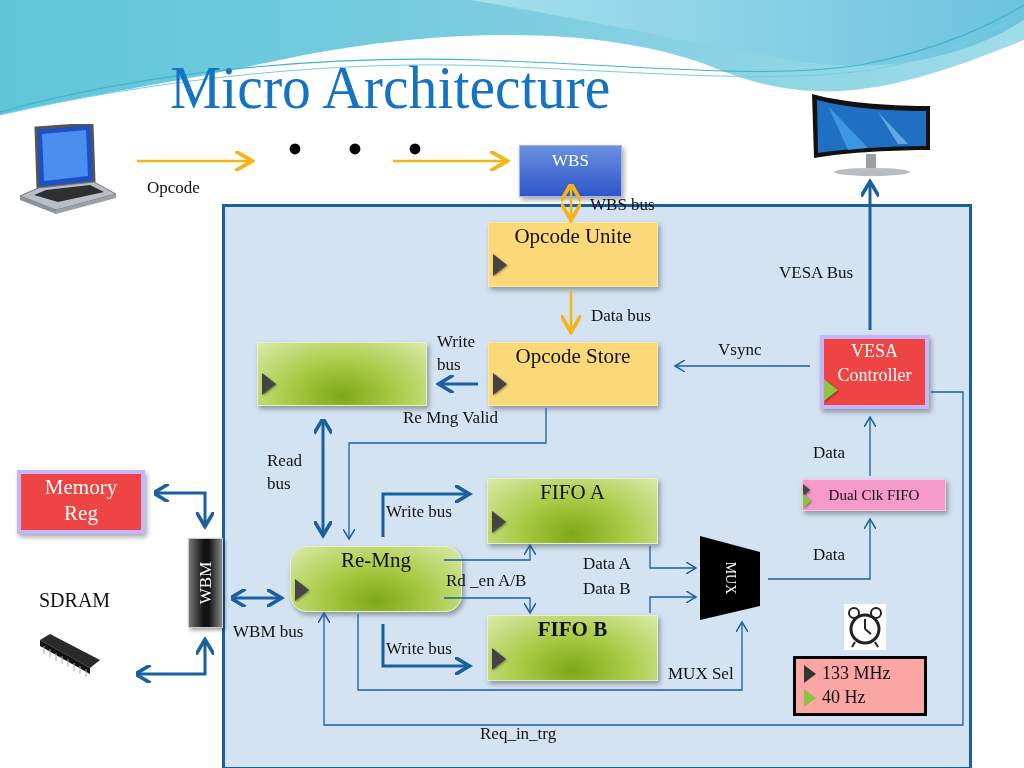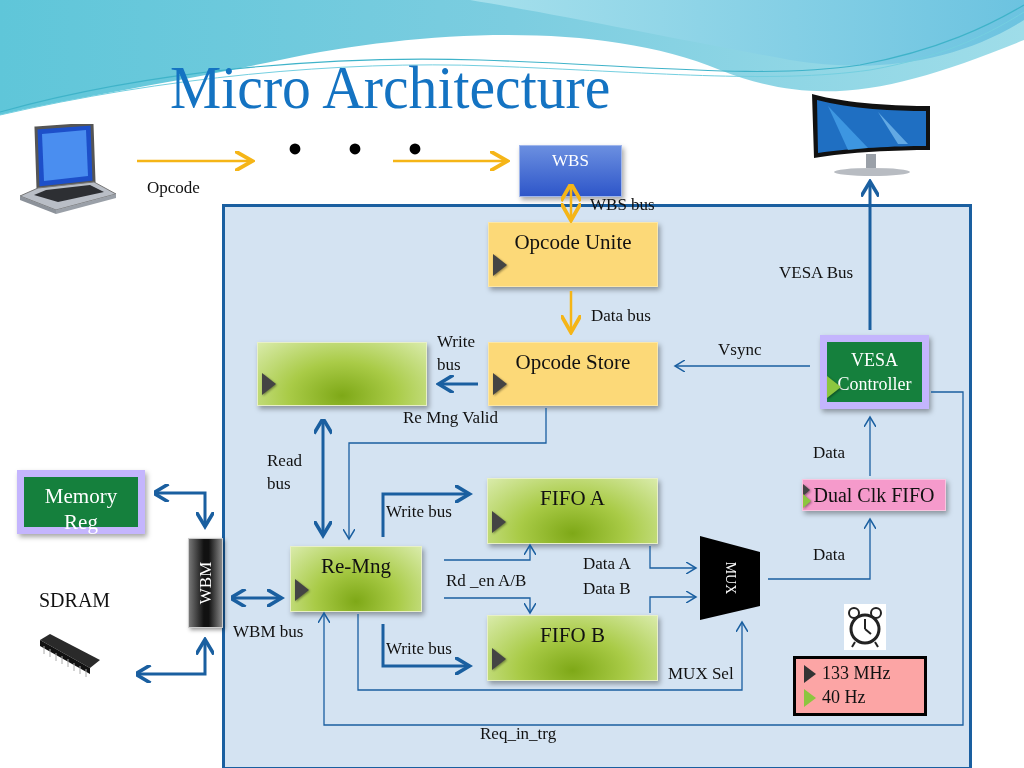--- a/index.html
+++ b/index.html
@@ -1,24 +1,24 @@
 <!DOCTYPE html>
 <html><head>
 <meta charset="utf-8">
 <style>
   html,body{margin:0;padding:0;}
   body{width:1024px;height:768px;position:relative;overflow:hidden;background:#ffffff;font-family:"Liberation Serif","DejaVu Serif",serif;}
   #bg{position:absolute;left:0;top:0;width:1024px;height:768px;}
   .title{position:absolute;left:170px;top:52px;font-size:62px;color:#1473c2;letter-spacing:0px;transform:scaleX(0.93);transform-origin:left top;white-space:nowrap;}
   .panel{position:absolute;left:222px;top:204px;width:750px;height:566px;background:#d4e3f2;border:3px solid #1a5fa0;box-sizing:border-box;}
-  .box{position:absolute;box-sizing:border-box;text-align:center;color:#111;font-size:21px;line-height:26px;padding-top:6px;box-shadow:2px 3px 5px rgba(0,0,0,0.35);border:1px solid #e8f0c8;}
+  .box{position:absolute;box-sizing:border-box;text-align:center;color:#111;font-size:21px;line-height:26px;box-shadow:2px 3px 5px rgba(0,0,0,0.35);border:1px solid #e8f0c8;}
   .green{background:radial-gradient(ellipse at 50% 85%,#7ea817 0%,#a9cb47 45%,#d9ebaa 100%);}
   .yellow{background:#fcd978;border:1px solid #fbe7a8;}
-  .mauve{background:#15803d;color:#fff;border:7px solid #c4b5fd;}
-  .pink{background:#f59acb;font-size:20px;padding-top:2px;border:1px solid #f8c6e0;}
+  .mauve{background:#ef4444;color:#fff;border:4px solid #c4b5fd;}
+  .pink{background:#f59acb;font-size:15px;padding-top:2px;border:1px solid #f8c6e0;}
   .tri{position:absolute;left:4px;bottom:10px;width:0;height:0;border-top:11px solid transparent;border-bottom:11px solid transparent;border-left:14px solid #444;filter:drop-shadow(1px 1px 1px rgba(0,0,0,.4));}
   .tri.lg{border-left-color:#8cc63f;}
   .lbl{position:absolute;font-size:17px;color:#111;line-height:22px;white-space:nowrap;}
   .wbs{position:absolute;left:519px;top:145px;width:103px;height:52px;background:linear-gradient(#6b8fe0,#2e56c9);color:#fff;text-align:center;font-size:17px;line-height:30px;box-shadow:2px 3px 5px rgba(0,0,0,.35);border:1px solid #9fb6ec;box-sizing:border-box;}
   .wbm{position:absolute;left:188px;top:538px;width:35px;height:90px;background:linear-gradient(90deg,#777 0%,#111 45%,#111 60%,#888 100%);border:1px solid #ccc;box-sizing:border-box;box-shadow:2px 2px 4px rgba(0,0,0,.4);}
   .wbm span{position:absolute;left:50%;top:50%;transform:translate(-50%,-50%) rotate(-90deg);color:#fff;font-size:17px;white-space:nowrap;}
   .clockbox{position:absolute;left:793px;top:656px;width:134px;height:60px;background:#fca5a5;border:3px solid #000;box-sizing:border-box;}
   .clockbox .row{position:absolute;left:26px;font-size:18px;color:#111;}
   .mini-tri{position:absolute;left:8px;width:0;height:0;border-top:9px solid transparent;border-bottom:9px solid transparent;border-left:12px solid #333;}
   .mini-tri.g{border-left-color:#8cc63f;}
@@ -113,26 +113,26 @@
   <div>Dual Clk FIFO</div>
   <span class="tri" style="left:0;bottom:14px;border-top-width:6px;border-bottom-width:6px;border-left-width:7px;"></span>
   <span class="tri lg" style="left:0;bottom:2px;border-top-width:7px;border-bottom-width:7px;border-left-width:8px;"></span>
 </div>
 
 <div class="box green" style="left:487px;top:478px;width:171px;height:66px;">
   <div>FIFO A</div>
   <span class="tri"></span>
 </div>
 
-<div class="box green" style="left:487px;top:615px;width:171px;height:66px;">
+<div class="box green" style="left:487px;top:615px;width:171px;height:66px;font-weight:bold;">
   <div>FIFO B</div>
   <span class="tri"></span>
 </div>
 
-<div class="box green" style="left:290px;top:546px;width:132px;height:66px;">
+<div class="box green" style="left:290px;top:546px;width:172px;height:66px;border-radius:17px;">
   <div>Re-Mng</div>
   <span class="tri"></span>
 </div>
 
 <div class="lbl" style="left:386px;top:501px;">Write  bus</div>
 <div class="lbl" style="left:386px;top:638px;">Write  bus</div>
 <div class="lbl" style="left:446px;top:570px;">Rd _en A/B</div>
 <div class="lbl" style="left:583px;top:553px;">Data A</div>
 <div class="lbl" style="left:583px;top:578px;">Data B</div>
 <div class="lbl" style="left:813px;top:544px;">Data</div>

